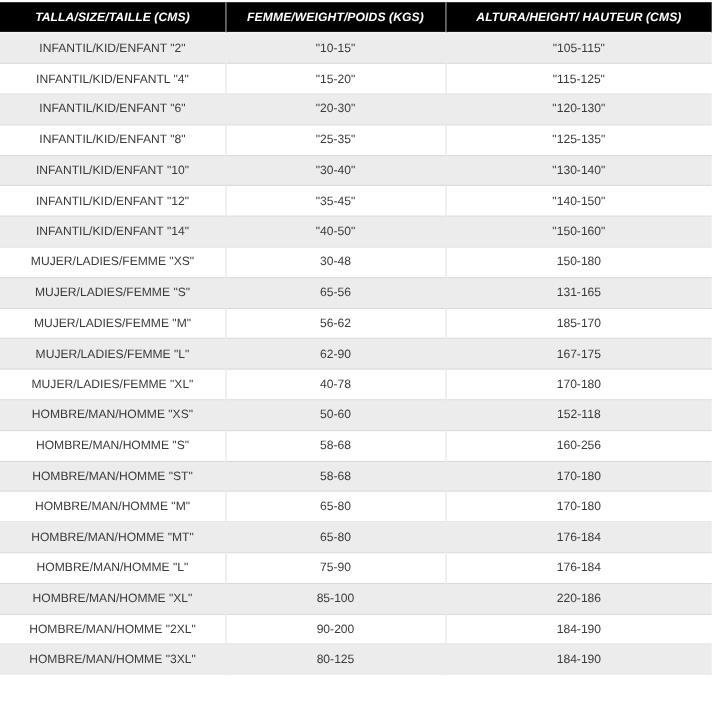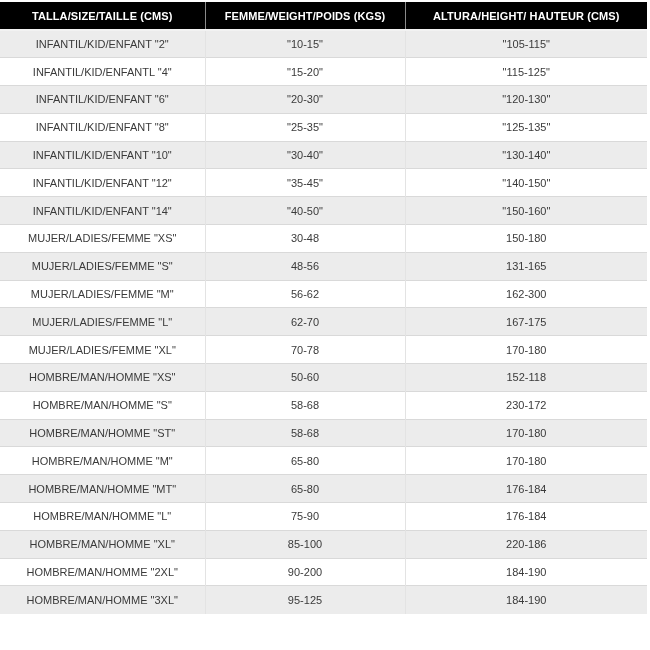--- a/index.html
+++ b/index.html
@@ -29,20 +29,21 @@
   thead th {
     background: var(--header-bg, #000000);
     color: var(--header-text, #ffffff);
     font-size: 11px;
     font-weight: 700;
     text-align: center;
     height: 28px;
     padding: 0 16px;
     border-bottom: 2px solid #f2f2f2;
     letter-spacing: 0.1px;
+    font-style: italic;
   }
   thead th + th {
     border-left: 1px solid #8a8a8a;
   }
 
   tbody td {
     font-size: 11px;
     color: var(--cell-text, #3a3a3a);
     text-align: center;
     vertical-align: middle;
@@ -111,47 +112,47 @@
           <td>"40-50"</td>
           <td>"150-160"</td>
         </tr>
         <tr class="even">
           <td>MUJER/LADIES/FEMME "XS"</td>
           <td>30-48</td>
           <td>150-180</td>
         </tr>
         <tr class="odd">
           <td>MUJER/LADIES/FEMME "S"</td>
-          <td>48-56</td>
+          <td>65-56</td>
           <td>131-165</td>
         </tr>
         <tr class="even">
           <td>MUJER/LADIES/FEMME "M"</td>
           <td>56-62</td>
-          <td>162-300</td>
+          <td>185-170</td>
         </tr>
         <tr class="odd">
           <td>MUJER/LADIES/FEMME "L"</td>
-          <td>62-70</td>
+          <td>62-90</td>
           <td>167-175</td>
         </tr>
         <tr class="even">
           <td>MUJER/LADIES/FEMME "XL"</td>
-          <td>70-78</td>
+          <td>40-78</td>
           <td>170-180</td>
         </tr>
         <tr class="odd">
           <td>HOMBRE/MAN/HOMME "XS"</td>
           <td>50-60</td>
           <td>152-118</td>
         </tr>
         <tr class="even">
           <td>HOMBRE/MAN/HOMME "S"</td>
           <td>58-68</td>
-          <td>230-172</td>
+          <td>160-256</td>
         </tr>
         <tr class="odd">
           <td>HOMBRE/MAN/HOMME "ST"</td>
           <td>58-68</td>
           <td>170-180</td>
         </tr>
         <tr class="even">
           <td>HOMBRE/MAN/HOMME "M"</td>
           <td>65-80</td>
           <td>170-180</td>
@@ -171,18 +172,18 @@
           <td>85-100</td>
           <td>220-186</td>
         </tr>
         <tr class="even">
           <td>HOMBRE/MAN/HOMME "2XL"</td>
           <td>90-200</td>
           <td>184-190</td>
         </tr>
         <tr class="odd">
           <td>HOMBRE/MAN/HOMME "3XL"</td>
-          <td>95-125</td>
+          <td>80-125</td>
           <td>184-190</td>
         </tr>
       </tbody>
   </table>
 </div>
 
 </body></html>

